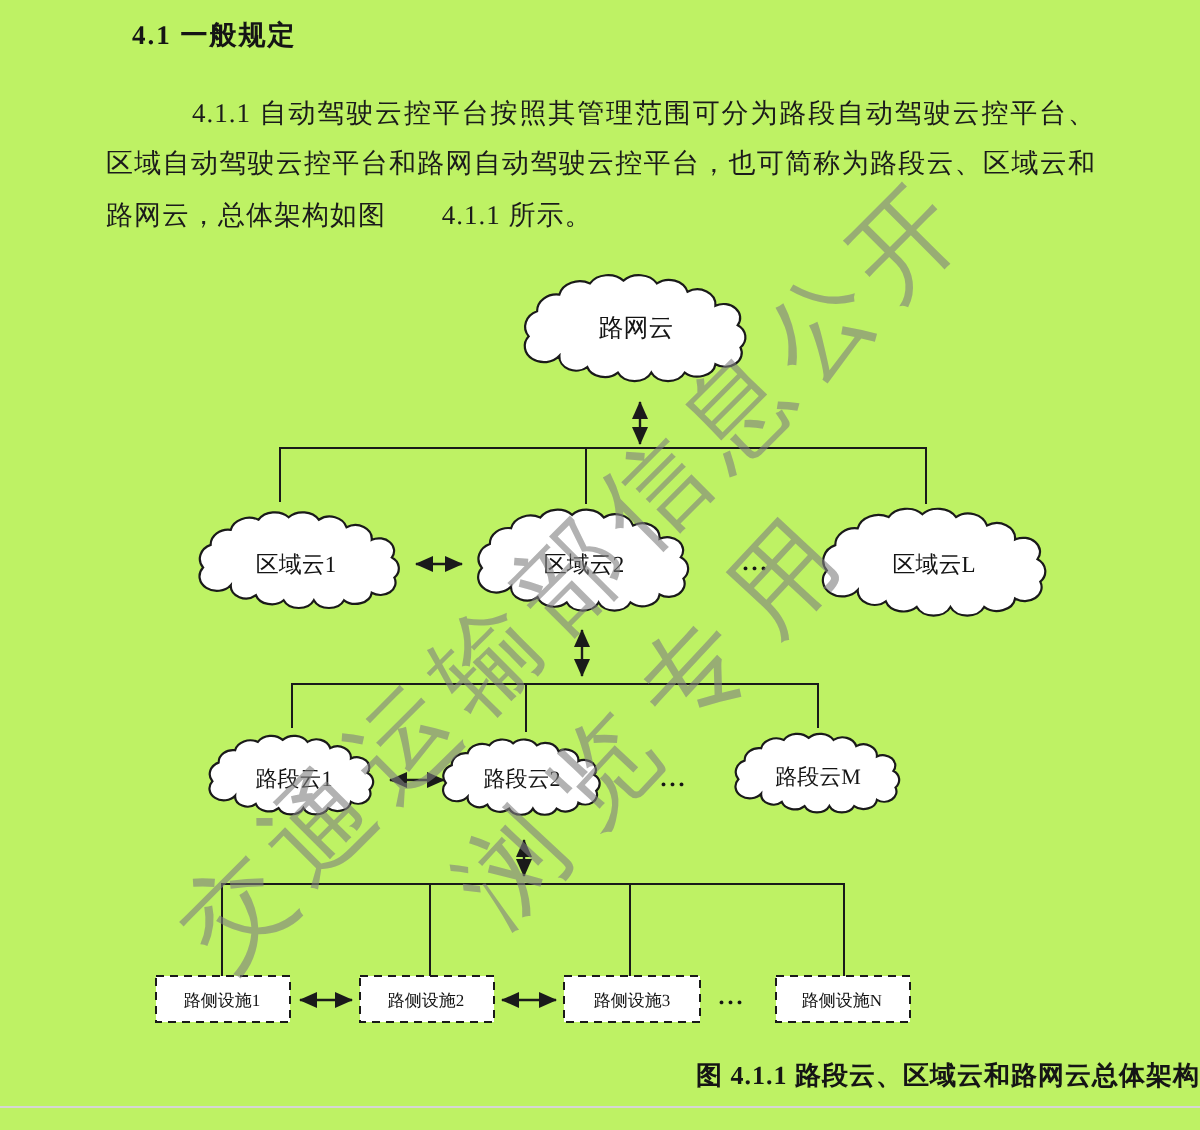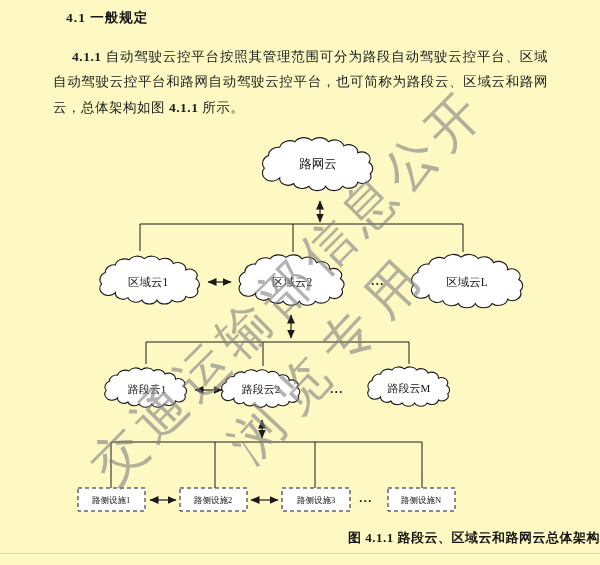--- a/index.html
+++ b/index.html
@@ -1,29 +1,29 @@
 <!DOCTYPE html>
 <html><head>
 <meta charset="utf-8">
 <style>
   html,body{margin:0;padding:0;background:#fff;}
   .page{
-    position:relative;width:600px;height:565px;background:#fef9c3;overflow:hidden;
+    position:relative;width:600px;height:565px;background:#bef264;overflow:hidden;
     font-family:"Liberation Serif","DejaVu Serif",serif;color:#111;
   }
   .heading{
     position:absolute;left:66px;top:9px;margin:0;
     font-size:13.5px;font-weight:bold;letter-spacing:1px;color:#151515;
   }
   .clause{
     position:absolute;left:53px;top:44px;width:495px;margin:0;
     font-size:13.5px;line-height:25.3px;letter-spacing:0.5px;
     text-align:justify;text-indent:19px;color:#1b1b1b;
   }
-  .clause b{font-weight:bold;}
+  .clause b{font-weight:normal;margin-left:24px;}
   .watermark{
     position:absolute;z-index:3;pointer-events:none;white-space:nowrap;
     font-family:"Liberation Serif","DejaVu Serif",serif;font-weight:400;
     color:#808080;opacity:0.6;line-height:52px;font-size:52px;
   }
   .wm1{left:23px;top:261px;letter-spacing:7px;transform:rotate(-45deg);transform-origin:center;}
   .wm2{left:198px;top:331px;letter-spacing:14px;transform:rotate(-47deg);transform-origin:center;}
   .diagram-svg{position:absolute;left:0;top:0;z-index:2;}
   .diagram-svg text{
     font-family:"Liberation Serif","DejaVu Serif",serif;fill:#141414;

